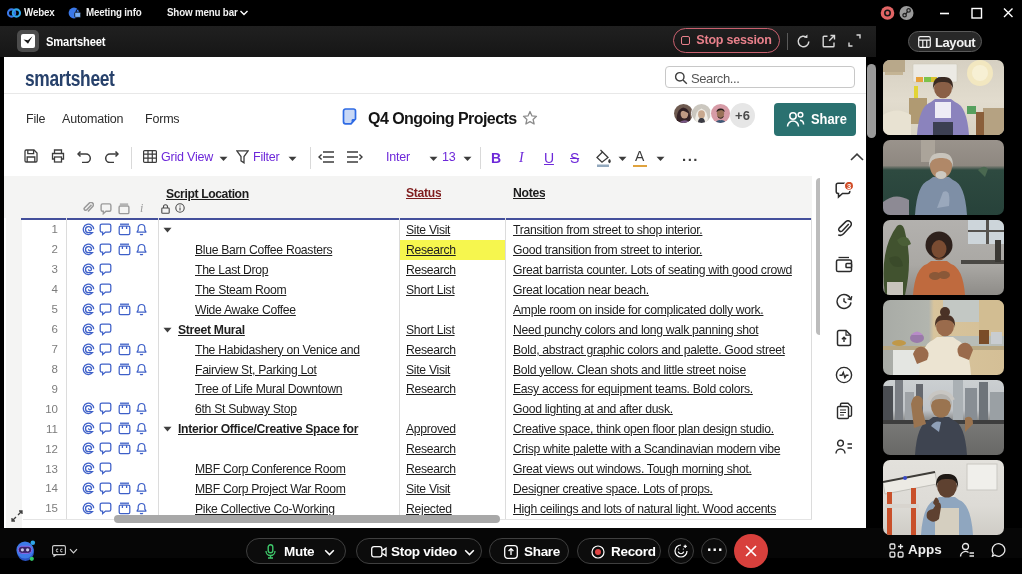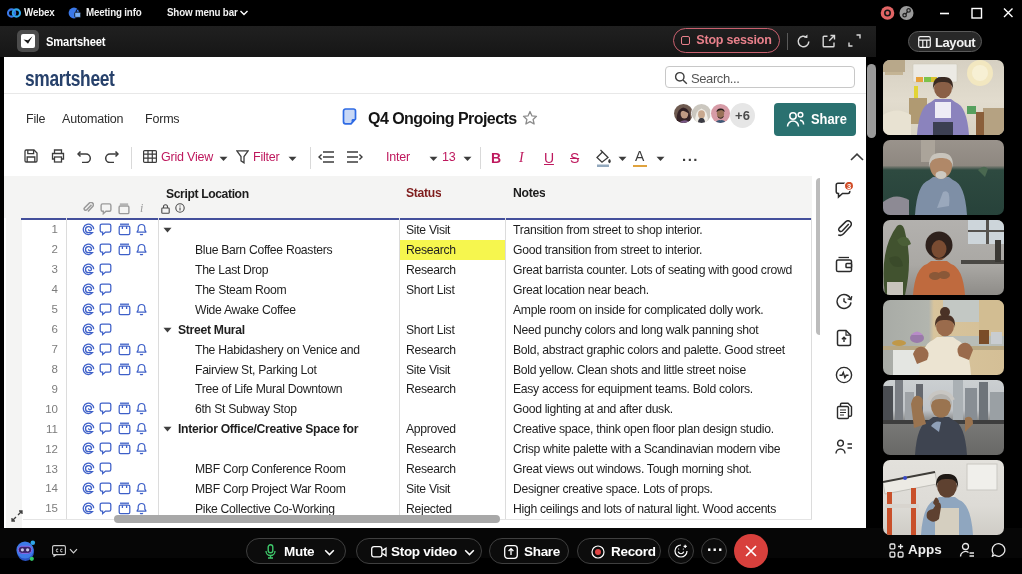--- a/index.html
+++ b/index.html
@@ -20,27 +20,27 @@
 
   
   #app { left:4px; top:57px; width:862px; height:471px; background:#fff; overflow:hidden; }
   .logo { position:absolute; left:21px; top:9px; font-size:22px; font-weight:700; letter-spacing:-0.4px; color:#27416b; transform:scaleX(0.79); transform-origin:left top; }
   #search { position:absolute; left:661px; top:9px; width:190px; height:22px; border:1px solid #c8c8c8; border-radius:4px; color:#555; font-size:13px; letter-spacing:-0.4px; }
   #menu { position:absolute; top:55px; left:0; width:862px; height:20px; font-size:12.5px; letter-spacing:-0.2px; color:#2d2d2d; }
 
   
   #toolbar { position:absolute; left:0; top:84px; width:862px; height:34px; background:#fff; color:#3c3c3c; }
   .sep { position:absolute; top:6px; width:1px; height:22px; background:#d9d9d9; }
-  .tbt { position:absolute; top:9px; font-size:12.5px; letter-spacing:-0.2px; color:#be185d; }
+  .tbt { position:absolute; top:9px; font-size:12.5px; letter-spacing:-0.2px; color:#6d28d9; }
 
   
   #sheet { position:absolute; left:0; top:119px; width:862px; height:352px; background:#fff; }
   #headrow { position:absolute; left:0; top:0; width:808px; height:42px; background:#f4f4f3; }
   .rownum { position:absolute; width:36px; text-align:right; font-size:11.5px; color:#7c7c7c; }
-  .cell { position:absolute; font-size:12.2px; letter-spacing:-0.3px; color:#1f1f1f; white-space:nowrap; overflow:hidden; }
+  .cell { position:absolute; font-size:12.2px; letter-spacing:-0.3px; color:#1f1f1f; white-space:nowrap; overflow:hidden;text-decoration:underline; }
   .bold { font-weight:700; }
   .rowline { position:absolute; left:19px; width:789px; height:1px; background:#e4e4e4; }
   .vline { position:absolute; top:0px; width:1px; background:#dcdcdc; }
 
   
   #rail { position:absolute; left:816px; top:119px; width:42px; height:352px; background:#fff; }
 
   
   .thumb { position:absolute; left:883px; width:121px; height:75px; border-radius:7px; overflow:hidden; }
 

